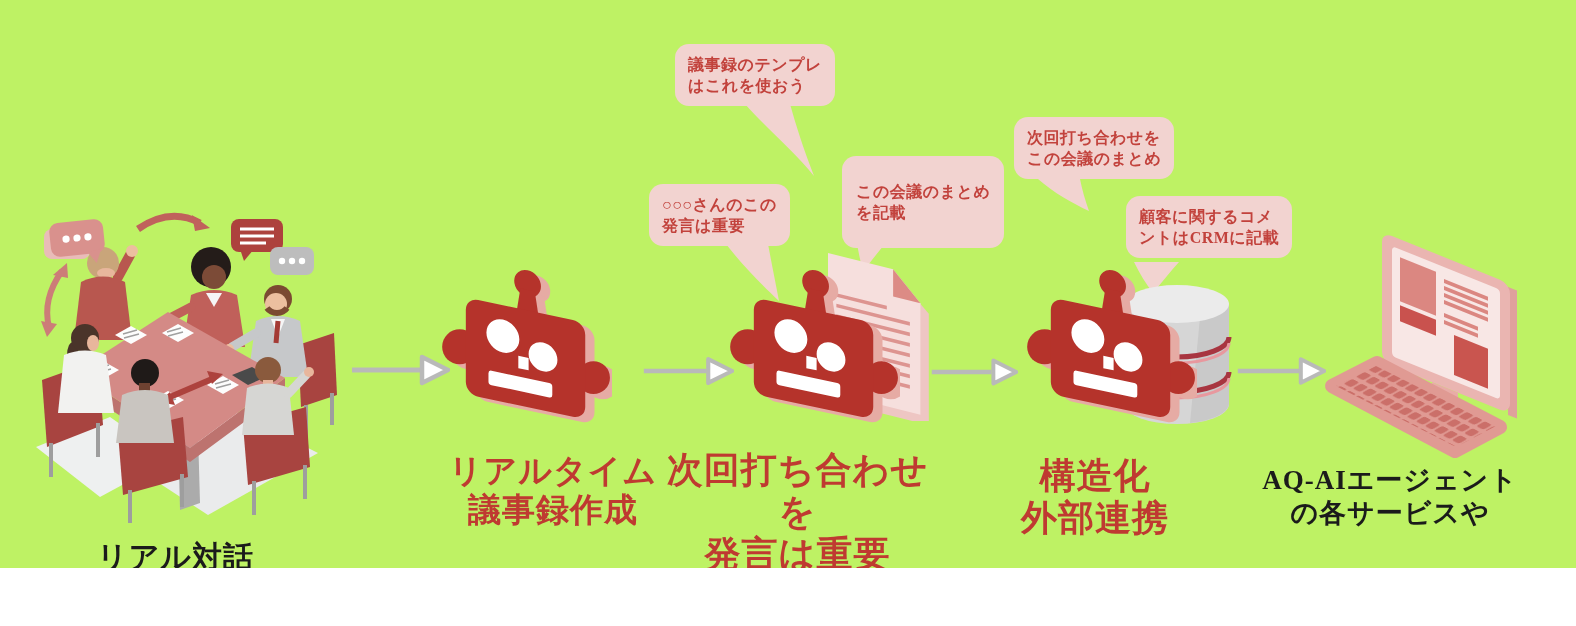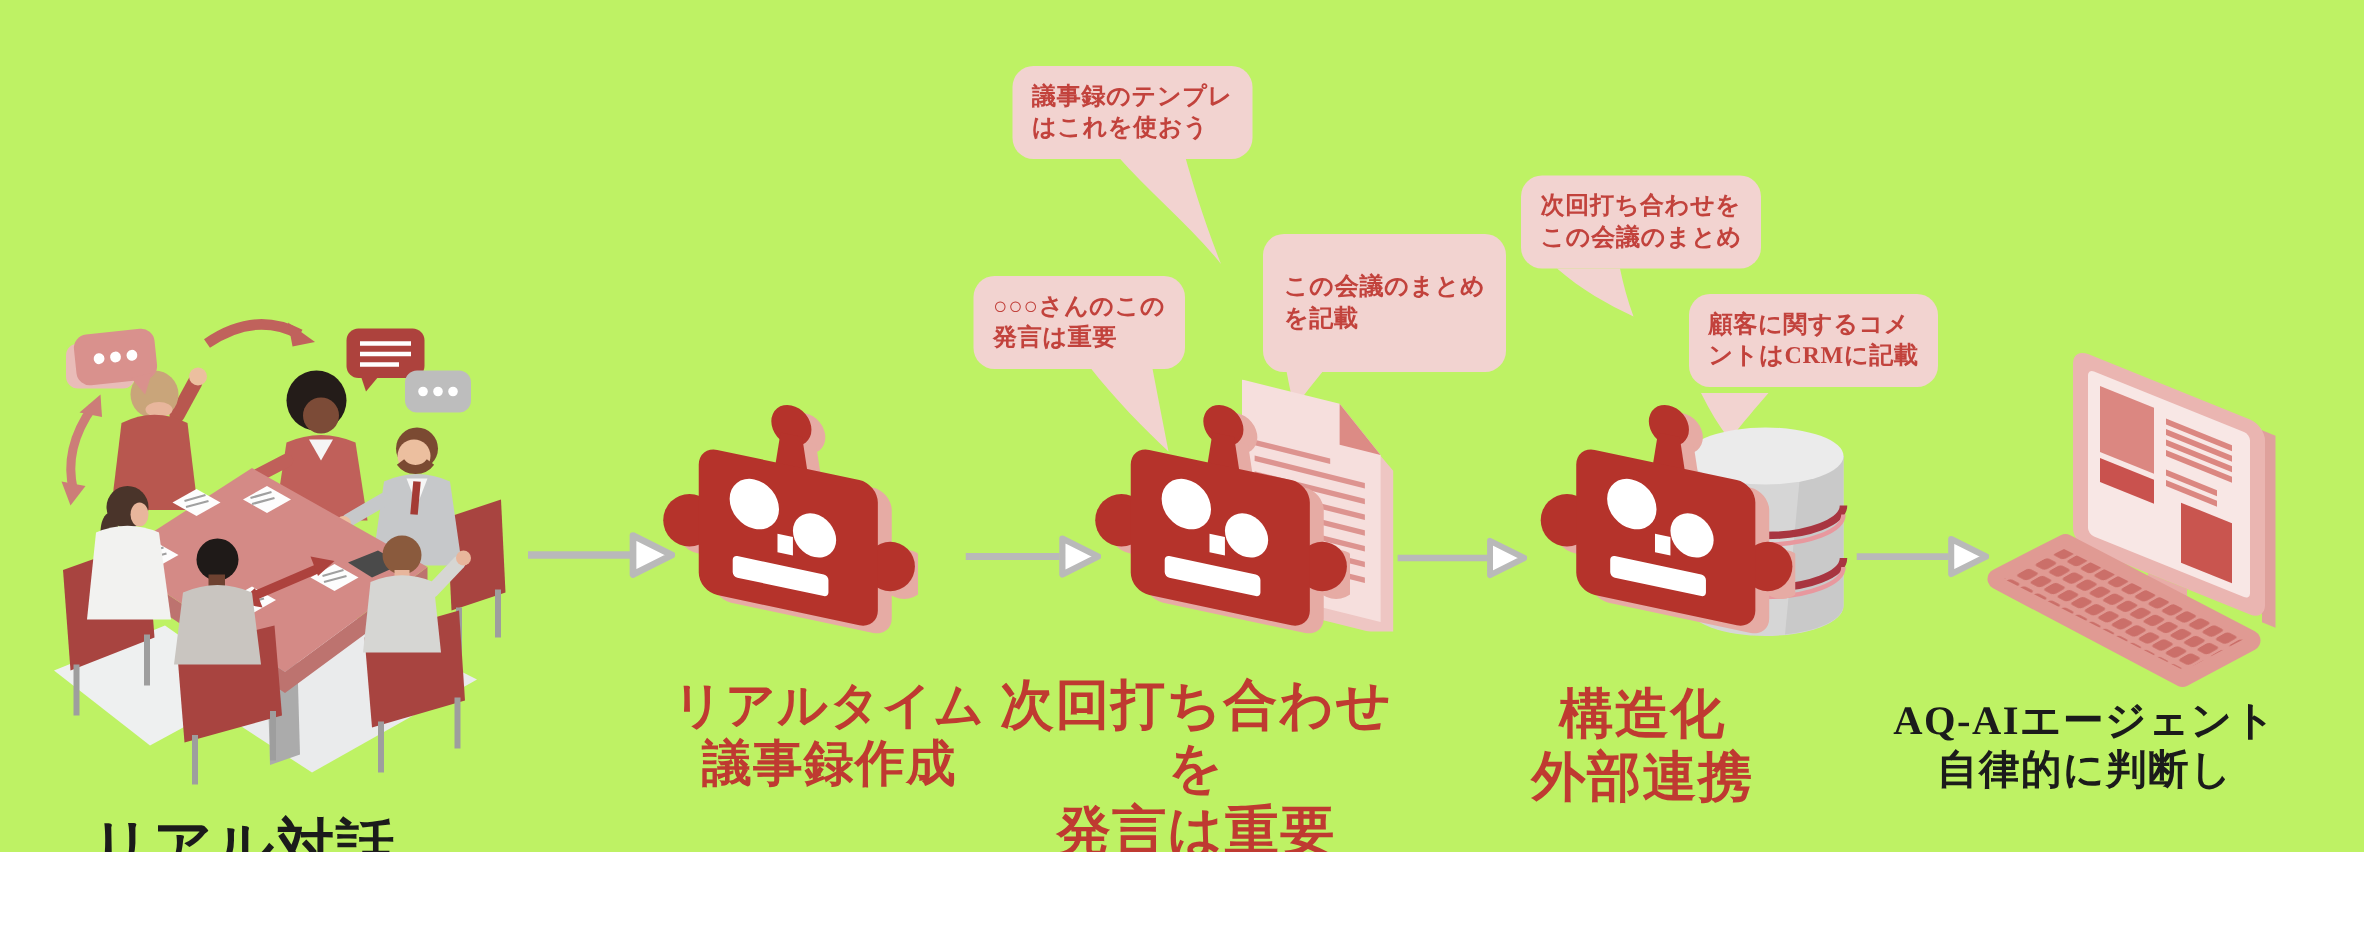--- a/index.html
+++ b/index.html
@@ -11,21 +11,21 @@
   .bubble{
     position:absolute;background:#f2d3d0;color:#c2423c;border-radius:14px;
     font-size:16px;font-weight:800;line-height:1.32;padding:10px 13px;
     width:max-content;letter-spacing:.5px;
   }
   .bubble span{display:block;}
   .label{position:absolute;text-align:center;font-weight:800;letter-spacing:1px;}
   .label span{display:block;}
   .label.red{color:#bf3a31;}
   .label.black{color:#1b1b1b;}
-  .l0{left:55px;top:537px;width:215px;font-size:39px;}
+  .l0{left:68px;top:537px;width:215px;font-size:30px;}
   .l1{left:428px;top:452px;width:250px;font-size:33px;line-height:39px;}
   .l2{left:650px;top:449px;width:295px;font-size:36px;line-height:42px;}
   .l3{left:985px;top:455px;width:220px;font-size:36px;line-height:42px;}
   .l4{left:1262px;top:464px;width:256px;font-size:27px;line-height:33px;font-weight:800;text-align:center;}
   svg{display:block;}
 </style>
 </head>
 <body>
 
 <div class="canvas">
@@ -314,16 +314,16 @@
   <div class="label red l2">
     <span>次回打ち合わせを</span>
     <span>発言は重要</span>
   </div>
   <div class="label red l3">
     <span>構造化</span>
     <span>外部連携</span>
   </div>
   <div class="label black l4">
     <span>AQ-AIエージェント</span>
-    <span>自律的に判断し</span>
+    <span>の各サービスや</span>
   </div>
 
 </div>
 
 </body></html>

